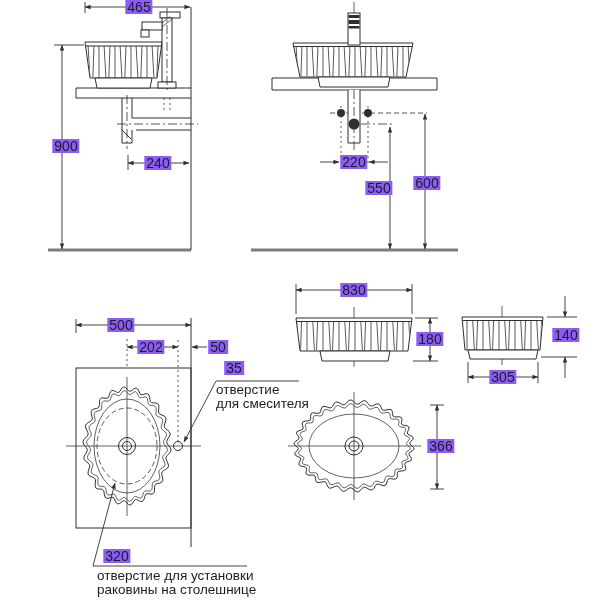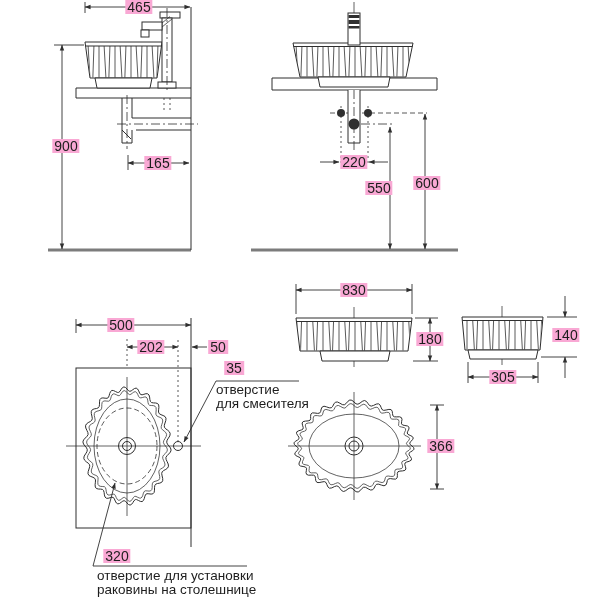--- a/index.html
+++ b/index.html
@@ -11,21 +11,21 @@
   .thin{stroke:var(--line,#2f2f2f);fill:none;stroke-width:.75;}
   .wf{fill:#fff;stroke:var(--line,#2f2f2f);stroke-width:1;}
   .fl{fill:url(#flutes);stroke:none;}
   .dt{stroke:var(--line,#2f2f2f);fill:none;stroke-width:.8;stroke-dasharray:2,3;}
   .dsh{stroke:var(--line,#2f2f2f);fill:none;stroke-width:.8;stroke-dasharray:5,3;}
   .dd{stroke:var(--line,#2f2f2f);fill:none;stroke-width:.8;stroke-dasharray:9,3,2,3;}
   .dim{stroke:var(--line,#2f2f2f);fill:none;stroke-width:.9;}
   .floor{stroke:var(--floor,#7c7c7c);stroke-width:3;fill:none;}
   .blk{fill:var(--line,#2f2f2f);stroke:none;}
   marker path{fill:var(--line,#2f2f2f);}
-  .lbl{position:absolute;font-size:14px;line-height:1;background:#f9a8d4;padding:0 2px;
+  .lbl{position:absolute;font-size:14px;line-height:1;background:#8b5cf6;padding:0 2px;
        transform:translate(-50%,-50%);white-space:nowrap;}
   .note{position:absolute;font-size:13.5px;line-height:14px;white-space:nowrap;}
 </style>
 </head>
 <body style="--line: #2f2f2f; --floor: #7c7c7c; --text: #1d1d1d; --bg: #ffffff;">
 
 <div id="stage">
 <svg width="600" height="600" viewBox="0 0 600 600">
   <defs>
     <pattern id="flutes" width="16" height="44" patternUnits="userSpaceOnUse">
@@ -229,21 +229,21 @@
     <g>
       <line class="dim" x1="430" y1="405" x2="444" y2="405"></line>
       <line class="dim" x1="430" y1="489" x2="444" y2="489"></line>
       <line class="dim" x1="437" y1="405" x2="437" y2="489" marker-start="url(#ar)" marker-end="url(#ar)"></line>
     </g>
   </g>
 </svg>
 
 <span class="lbl" style="left:139px;top:7px">465</span>
 <span class="lbl" style="left:66px;top:146px">900</span>
-<span class="lbl" style="left:158px;top:163px">165</span>
+<span class="lbl" style="left:158px;top:163px">240</span>
 <span class="lbl" style="left:354px;top:162px">220</span>
 <span class="lbl" style="left:379px;top:188px">550</span>
 <span class="lbl" style="left:427px;top:183px">600</span>
 <span class="lbl" style="left:354px;top:290px">830</span>
 <span class="lbl" style="left:430px;top:339px">180</span>
 <span class="lbl" style="left:503px;top:377px">305</span>
 <span class="lbl" style="left:566px;top:335px">140</span>
 <span class="lbl" style="left:121px;top:325px">500</span>
 <span class="lbl" style="left:151px;top:347px">202</span>
 <span class="lbl" style="left:218px;top:347px">50</span>

